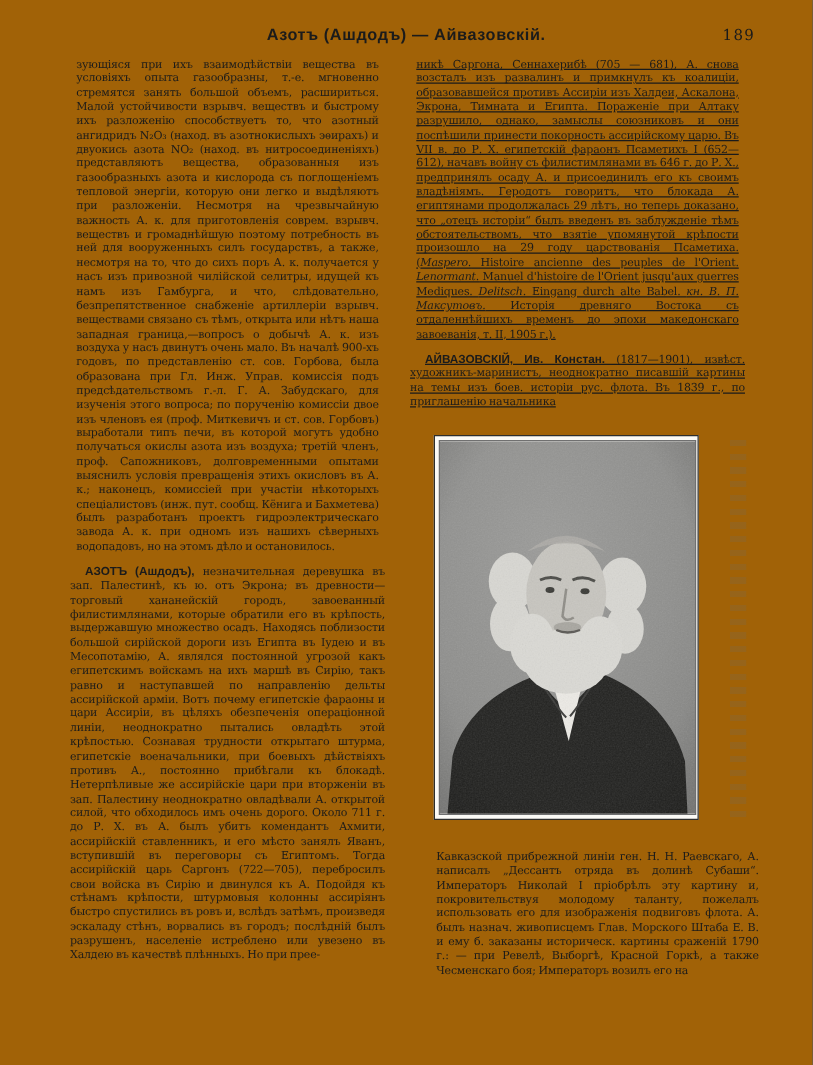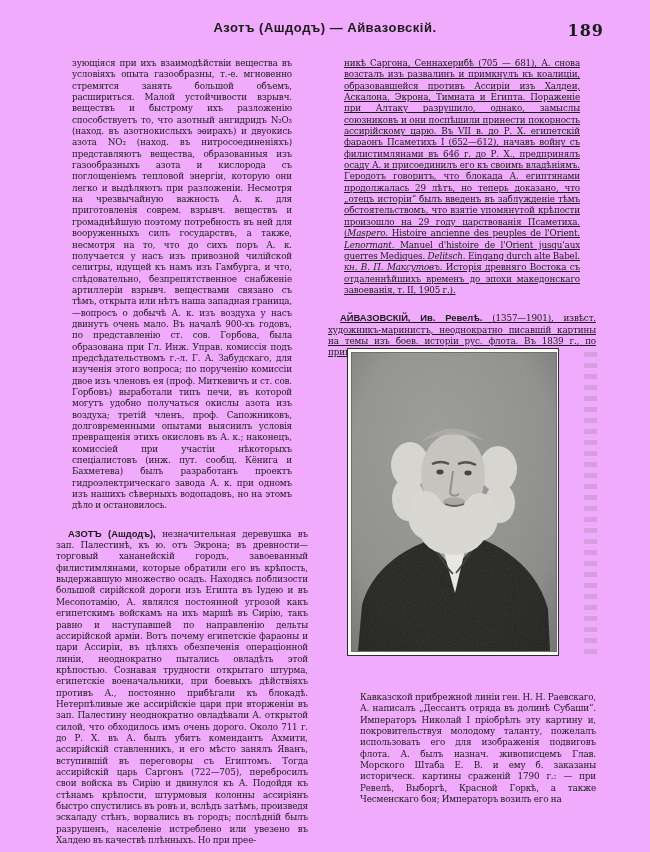--- a/index.html
+++ b/index.html
@@ -1,44 +1,44 @@
 <!DOCTYPE html>
 <html><head>
 <meta charset="utf-8">
 <style>
   html,body{margin:0;padding:0;background:#6e6c68;}
   .page{
     position:relative;width:650px;height:852px;margin:0 auto;
-    background:#f0abfc;
+    background:#a16207;
     color:#1b1b1b;
     font-family:"DejaVu Serif", "Liberation Serif", serif;
     overflow:hidden;
     box-shadow:0 0 10px rgba(0,0,0,.5);
   }
   .running-head{
     position:absolute;top:20px;left:0;width:100%;
     text-align:center;
     font-family:"Liberation Sans", sans-serif;
     font-weight:bold;font-size:13px;letter-spacing:.5px;
   }
   .page-number{
     position:absolute;top:21px;right:46px;
     font-family:"DejaVu Serif", serif;
-    font-size:16px;letter-spacing:1px;font-weight:bold;
+    font-size:12px;letter-spacing:1px;font-weight:normal;
   }
   .col{
     position:absolute;
     text-align:justify;
     font-size:8.8px;line-height:11.35px;
     letter-spacing:-0.15px;word-spacing:-0.4px;
   }
   .col-left{left:56px;top:42px;width:252px;}
   .col-right{left:328px;top:42px;width:268px;text-decoration:underline;}
   .col-right-bottom{left:344px;top:676px;width:268px;}
-  .para{margin:16px;padding:0;}
+  .para{margin:5px;padding:0;}
   .article{margin:7px 0 0 0;text-indent:12px;}
   .head-inline{
     font-family:"Liberation Sans", sans-serif;
     font-weight:bold;font-size:9.4px;letter-spacing:0;
   }
   .bib-it{font-style:italic;}
   .photo-frame{
     position:absolute;left:347px;top:348px;
     width:204px;padding:3px;
     background:#fbfaf6;
@@ -62,21 +62,21 @@
   </div>
   <div class="page-number">189</div>
 
   <div class="col col-left">
     <p class="para"><span>зующіяся при ихъ взаимодѣйствіи вещества въ условіяхъ опыта газообразны, т.-е. мгновенно стремятся занять большой объемъ, расшириться. Малой устойчивости взрывч. веществъ и быстрому ихъ разложенію способствуетъ то, что азотный ангидридъ N₂O₃ (наход. въ азотнокислыхъ эѳирахъ) и двуокись азота NO₂ (наход. въ нитросоединеніяхъ) представляютъ вещества, образованныя изъ газообразныхъ азота и кислорода съ поглощеніемъ тепловой энергіи, которую они легко и выдѣляютъ при разложеніи. Несмотря на чрезвычайную важность А. к. для приготовленія соврем. взрывч. веществъ и громаднѣйшую поэтому потребность въ ней для вооруженныхъ силъ государствъ, а также, несмотря на то, что до сихъ поръ А. к. получается у насъ изъ привозной чилійской селитры, идущей къ намъ изъ Гамбурга, и что, слѣдовательно, безпрепятственное снабженіе артиллеріи взрывч. веществами связано съ тѣмъ, открыта или нѣтъ наша западная граница,—вопросъ о добычѣ А. к. изъ воздуха у насъ двинутъ очень мало. Въ началѣ 900-хъ годовъ, по представленію ст. сов. Горбова, была образована при Гл. Инж. Управ. комиссія подъ предсѣдательствомъ г.-л. Г. А. Забудскаго, для изученія этого вопроса; по порученію комиссіи двое изъ членовъ ея (проф. Миткевичъ и ст. сов. Горбовъ) выработали типъ печи, въ которой могутъ удобно получаться окислы азота изъ воздуха; третій членъ, проф. Сапожниковъ, долговременными опытами выяснилъ условія превращенія этихъ окисловъ въ А. к.; наконецъ, комиссіей при участіи нѣкоторыхъ спеціалистовъ (инж. пут. сообщ. Кёнига и Бахметева) былъ разработанъ проектъ гидроэлектрическаго завода А. к. при одномъ изъ нашихъ сѣверныхъ водопадовъ, но на этомъ дѣло и остановилось.</span></p>
     <p class="para article"><b class="head-inline">АЗОТЪ (Ашдодъ),</b><span> незначительная деревушка въ зап. Палестинѣ, къ ю. отъ Экрона; въ древности—торговый хананейскій городъ, завоеванный филистимлянами, которые обратили его въ крѣпость, выдержавшую множество осадъ. Находясь поблизости большой сирійской дороги изъ Египта въ Іудею и въ Месопотамію, А. являлся постоянной угрозой какъ египетскимъ войскамъ на ихъ маршѣ въ Сирію, такъ равно и наступавшей по направленію дельты ассирійской арміи. Вотъ почему египетскіе фараоны и цари Ассиріи, въ цѣляхъ обезпеченія операціонной линіи, неоднократно пытались овладѣть этой крѣпостью. Сознавая трудности открытаго штурма, египетскіе военачальники, при боевыхъ дѣйствіяхъ противъ А., постоянно прибѣгали къ блокадѣ. Нетерпѣливые же ассирійскіе цари при вторженіи въ зап. Палестину неоднократно овладѣвали А. открытой силой, что обходилось имъ очень дорого. Около 711 г. до Р. Х. въ А. былъ убитъ комендантъ Ахмити, ассирійскій ставленникъ, и его мѣсто занялъ Яванъ, вступившій въ переговоры съ Египтомъ. Тогда ассирійскій царь Саргонъ (722—705), перебросилъ свои войска въ Сирію и двинулся къ А. Подойдя къ стѣнамъ крѣпости, штурмовыя колонны ассиріянъ быстро спустились въ ровъ и, вслѣдъ затѣмъ, произведя эскаладу стѣнъ, ворвались въ городъ; послѣдній былъ разрушенъ, населеніе истреблено или увезено въ Халдею въ качествѣ плѣнныхъ. Но при прее-</span></p>
   </div>
 
   <div class="col col-right">
     <p class="para"><span>никѣ Саргона, Сеннахерибѣ (705 — 681), А. снова возсталъ изъ развалинъ и примкнулъ къ коалиціи, образовавшейся противъ Ассиріи изъ Халдеи, Аскалона, Экрона, Тимната и Египта. Пораженіе при Алтаку разрушило, однако, замыслы союзниковъ и они поспѣшили принести покорность ассирійскому царю. Въ VII в. до Р. Х. египетскій фараонъ Псаметихъ I (652—612), начавъ войну съ филистимлянами въ 646 г. до Р. Х., предпринялъ осаду А. и присоединилъ его къ своимъ владѣніямъ. Геродотъ говоритъ, что блокада А. египтянами продолжалась 29 лѣтъ, но теперь доказано, что „отецъ исторіи“ былъ введенъ въ заблужденіе тѣмъ обстоятельствомъ, что взятіе упомянутой крѣпости произошло на 29 году царствованія Псаметиха. (</span><i class="bib-it">Maspero.</i><span> Histoire ancienne des peuples de l'Orient. </span><i class="bib-it">Lenormant.</i><span> Manuel d'histoire de l'Orient jusqu'aux guerres Mediques. </span><i class="bib-it">Delitsch.</i><span> Eingang durch alte Babel. </span><i class="bib-it">кн. В. П. Максутовъ.</i><span> Исторія древняго Востока съ отдаленнѣйшихъ временъ до эпохи македонскаго завоеванія, т. II, 1905 г.).</span></p>
-    <p class="para article"><b class="head-inline">АЙВАЗОВСКІЙ, Ив. Ревелѣ.</b><span> (1357—1901), извѣст. художникъ-маринистъ, неоднократно писавшій картины на темы изъ боев. исторіи рус. флота. Въ 1839 г., по приглашенію начальника</span></p>
+    <p class="para article"><b class="head-inline">АЙВАЗОВСКІЙ, Ив. Констан.</b><span> (1817—1901), извѣст. художникъ-маринистъ, неоднократно писавшій картины на темы изъ боев. исторіи рус. флота. Въ 1839 г., по приглашенію начальника</span></p>
   </div>
 
   <figure class="photo-frame">
     <svg class="photo-inner" viewBox="0 0 204 298" xmlns="http://www.w3.org/2000/svg" preserveAspectRatio="none">
       <defs>
         <radialGradient id="bgGrad" cx="42%" cy="30%" r="85%">
           <stop offset="0%" stop-color="#9b9b99"></stop>
           <stop offset="60%" stop-color="#8f8f8d"></stop>
           <stop offset="100%" stop-color="#828280"></stop>
         </radialGradient>

